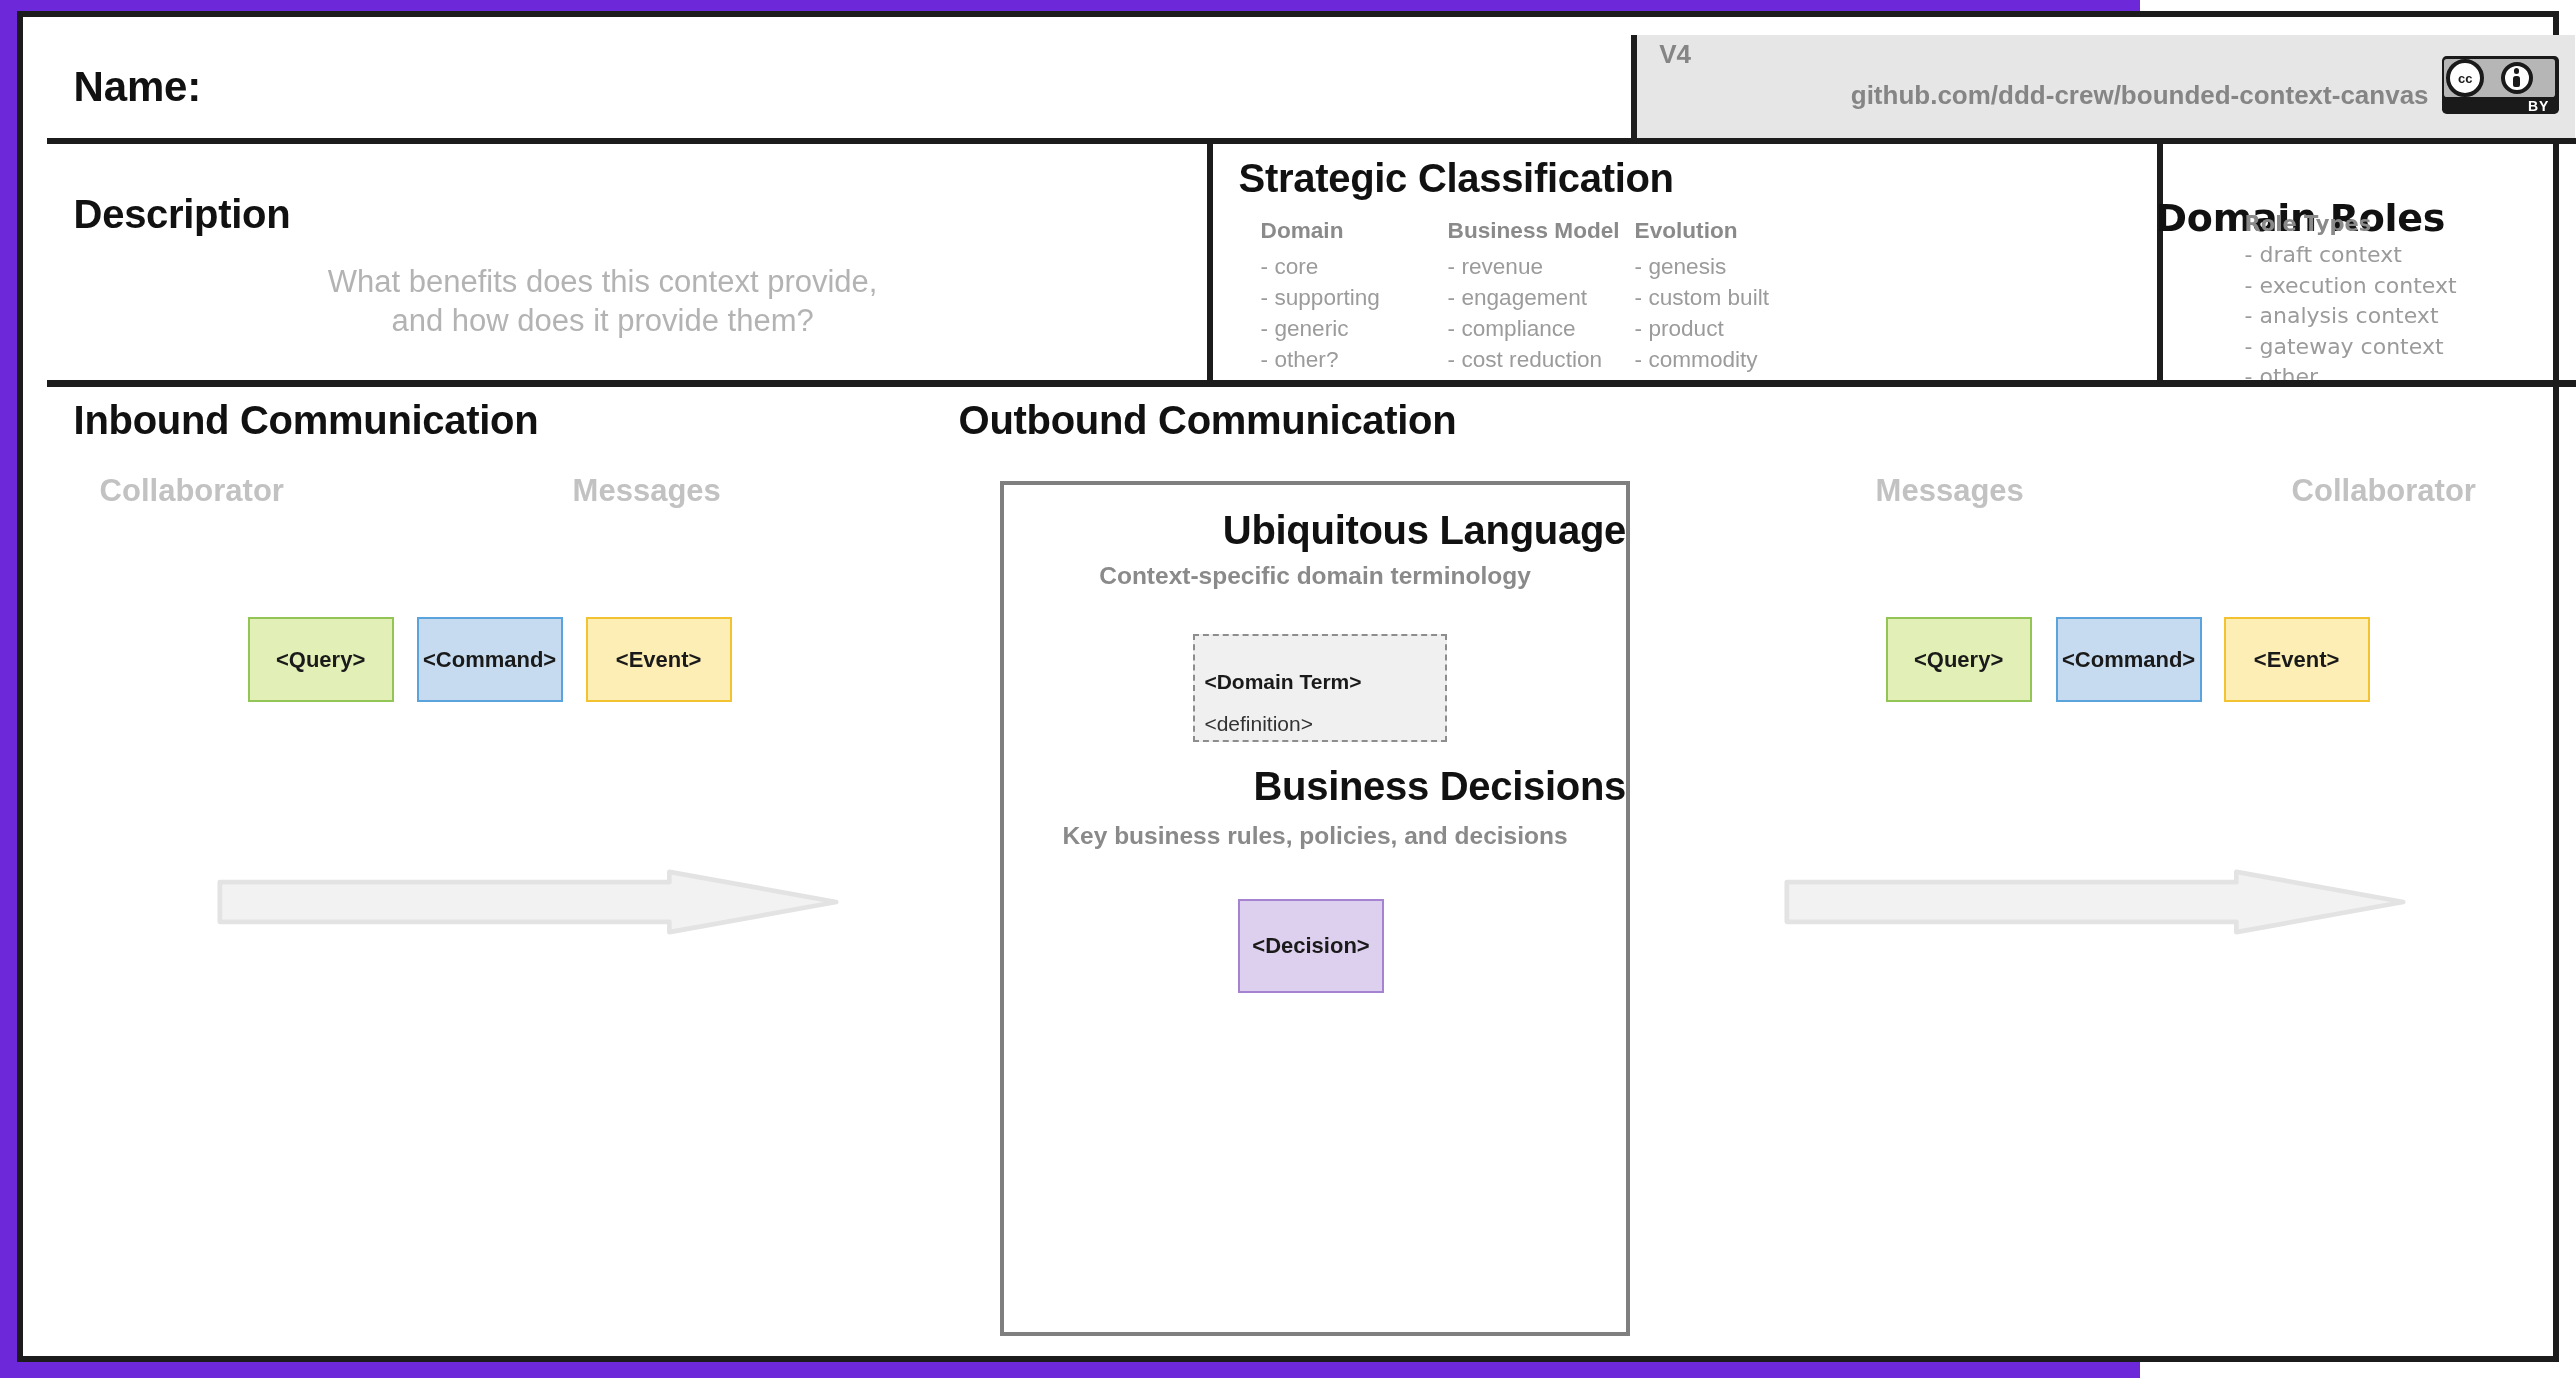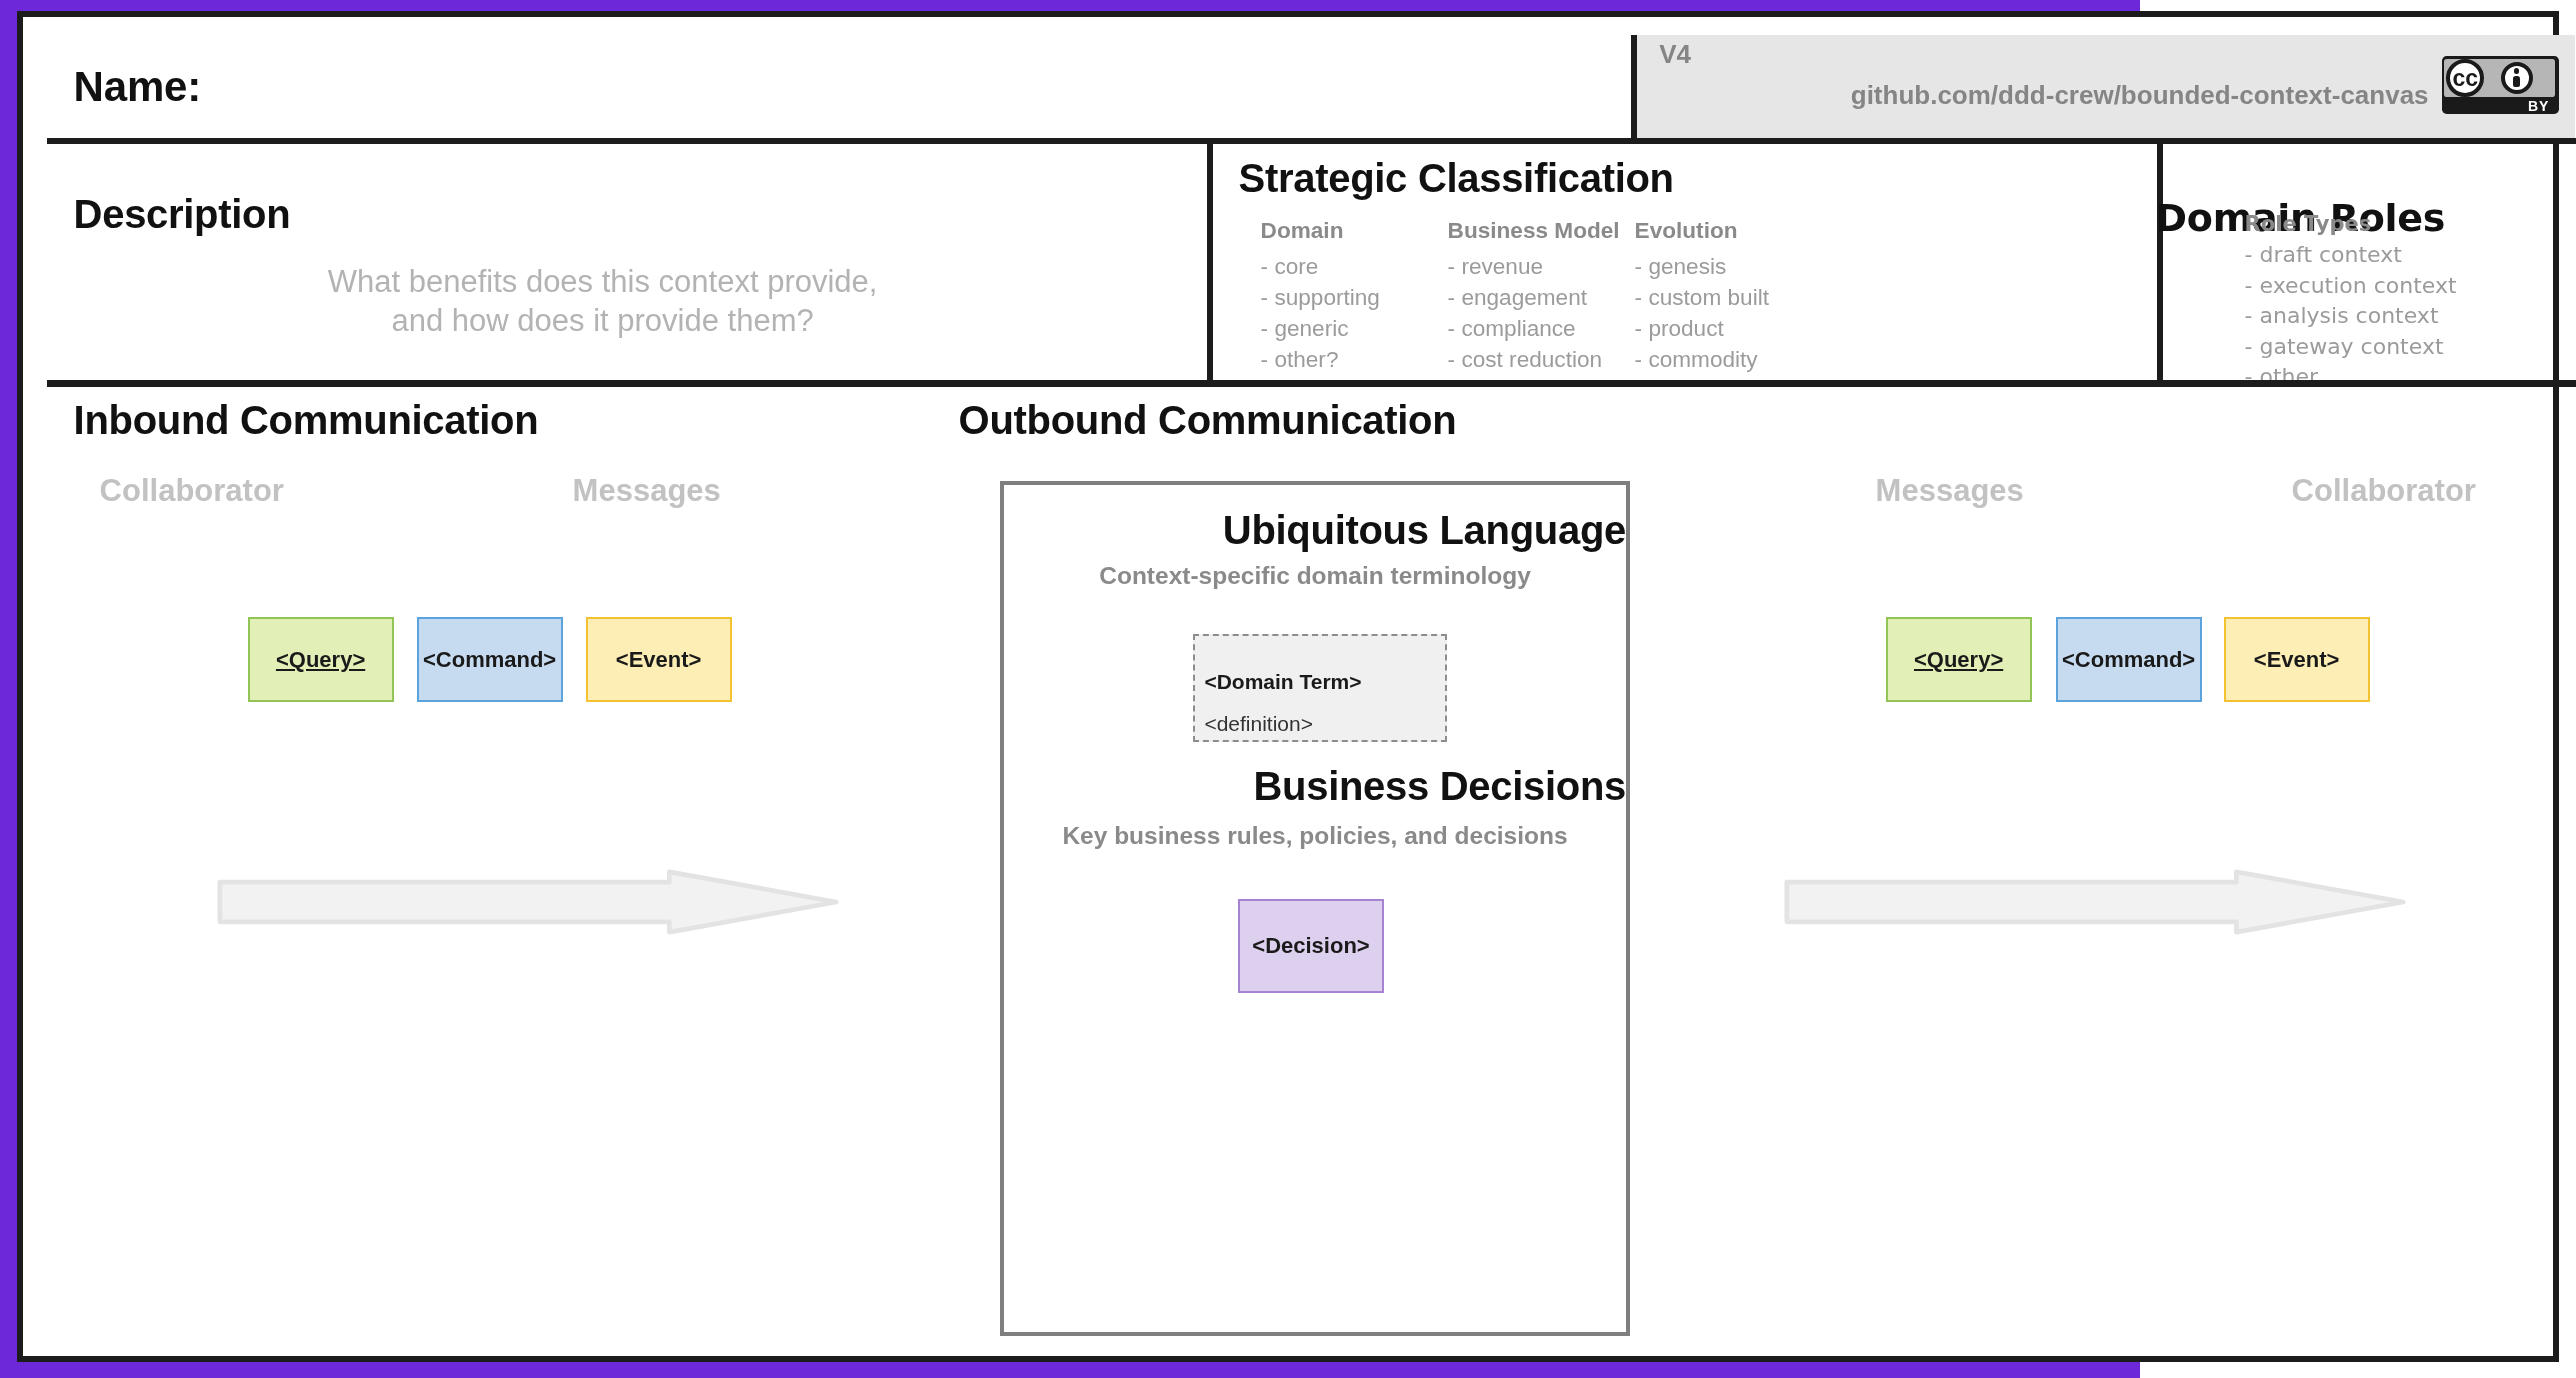--- a/index.html
+++ b/index.html
@@ -116,21 +116,21 @@
     align-items: center;
     justify-content: center;
     font-weight: bold;
     color: #1a1a1a;
   }
   .cc-circle.left {
     left: 4.7px;
     top: 2.8px;
     width: 38px;
     height: 38px;
-    font-size: 23px;
+    font-size: 13px;
   }
   .cc-circle.right {
     left: 59px;
     top: 5.7px;
     width: 32px;
     height: 32px;
   }
   .cc-person {
     position: relative;
     width: 7.5px;
@@ -300,21 +300,21 @@
     box-sizing: border-box;
     border: 2.8px solid #999;
     display: flex;
     align-items: center;
     justify-content: center;
     font-size: 22px;
     font-weight: bold;
     color: #1a1a1a;
     white-space: nowrap;
   }
-  .note.query   { background: #e2efb6; border-color: #93c456; text-decoration: underline; }
+  .note.query   { background: #e2efb6; border-color: #93c456; }
   .note.command { background: #c6dbef; border-color: #5ba3dd; }
   .note.event   { background: #fceeb5; border-color: #f2c230; }
   .note.decision {
     background: #ddd0ee;
     border-color: #a583d1;
     width: 146px;
     height: 94px;
   }
 
   

